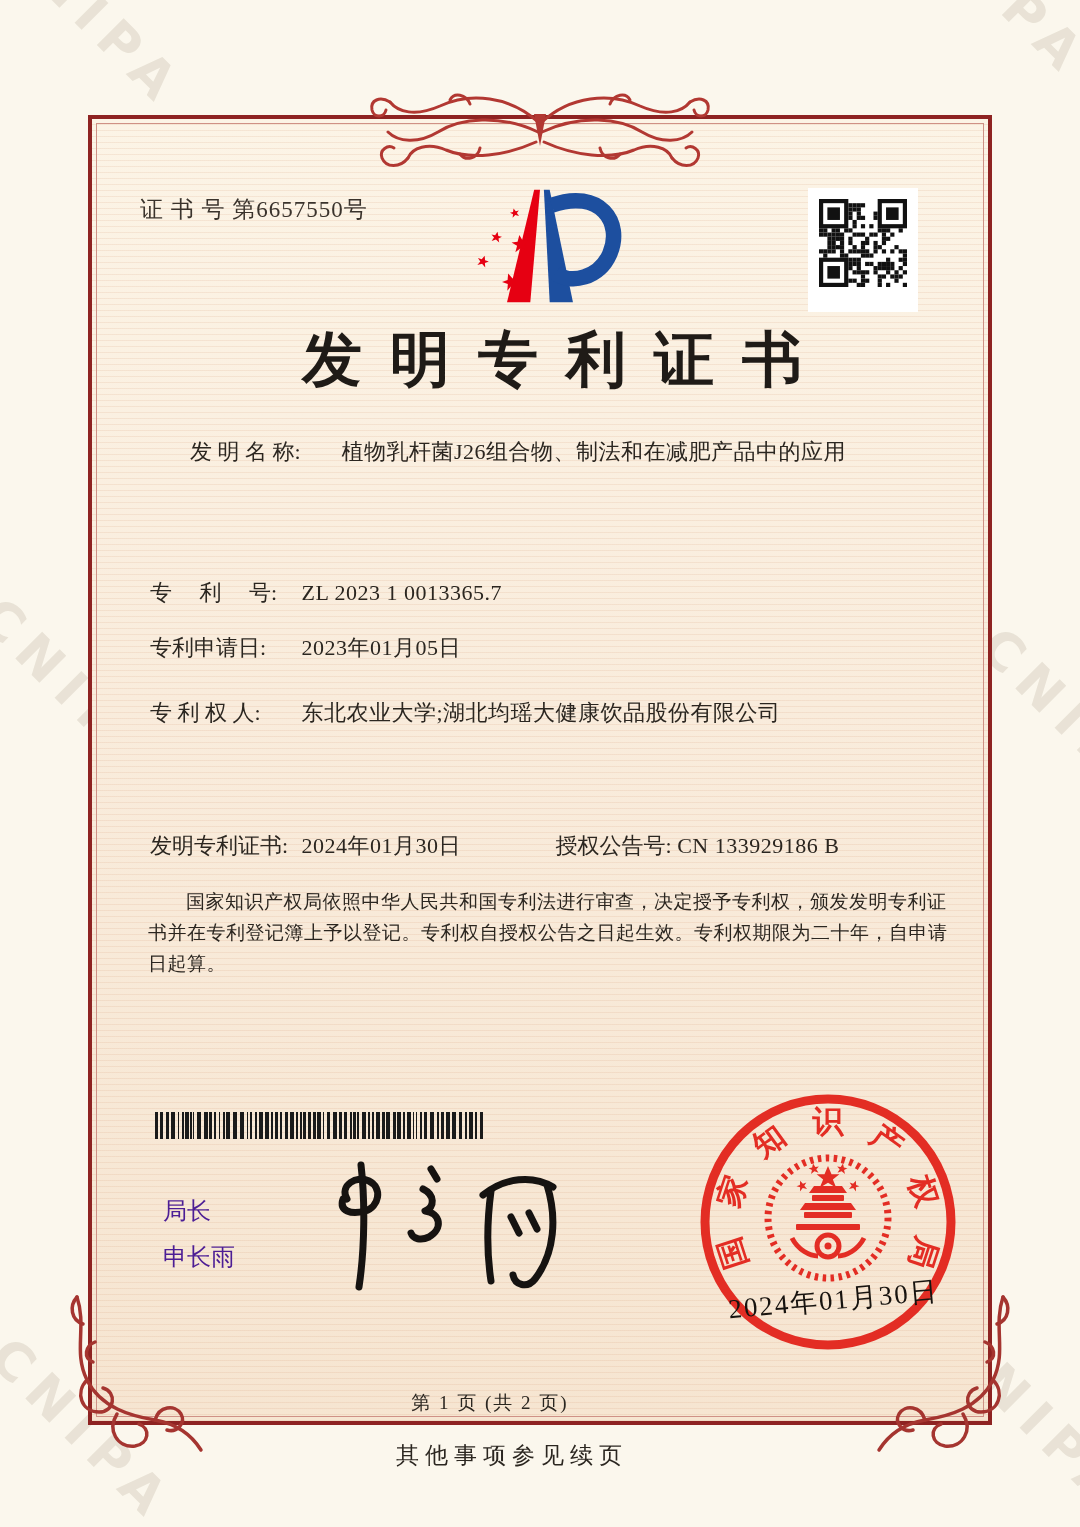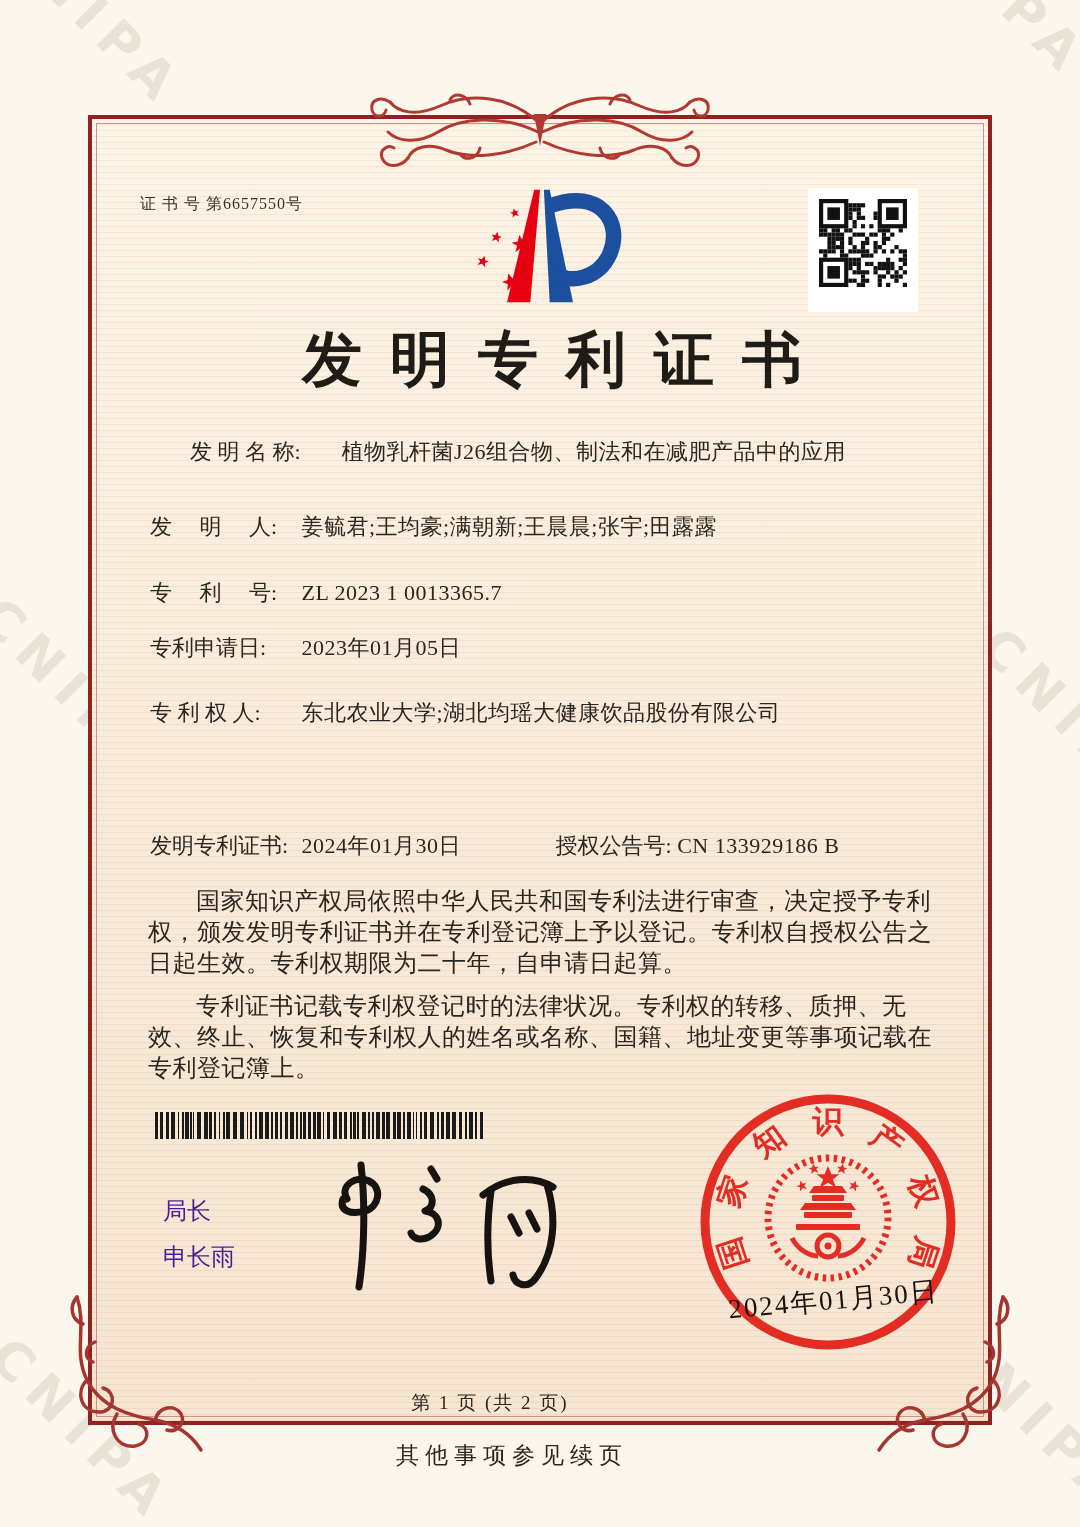--- a/index.html
+++ b/index.html
@@ -18,36 +18,36 @@
            repeating-linear-gradient(0deg, rgba(210,146,108,0.15) 0px, rgba(210,146,108,0.15) 1px, rgba(0,0,0,0) 1px, rgba(0,0,0,0) 6px),
            linear-gradient(180deg,#fcf4e6 0%,#f9ecdc 45%,#f6e5d1 100%);}
   .frame-inner{position:absolute;left:4px;top:4px;right:4px;bottom:4px;
          border:1.5px solid #cf9186;pointer-events:none;}
 
   .ornament{position:absolute;pointer-events:none;}
   .orn-top{left:320px;top:84px;width:440px;height:96px;}
   .orn-bl{left:55px;top:1292px;width:150px;height:178px;}
   .orn-br{left:875px;top:1292px;width:150px;height:178px;transform:scaleX(-1);}
 
-  .cert-no{position:absolute;left:140px;top:194px;font-size:16px;color:#3a332c;letter-spacing:1px;}
+  .cert-no{position:absolute;left:140px;top:194px;font-size:23px;color:#3a332c;letter-spacing:1px;}
 
   .logo{position:absolute;left:452px;top:184px;width:176px;height:126px;}
 
   .qr-patch{position:absolute;left:808px;top:188px;width:110px;height:124px;background:#ffffff;}
   .qr{position:absolute;left:11px;top:11px;width:88px;height:88px;}
 
   .title{position:absolute;left:12px;top:320px;width:100%;text-align:center;
          font-size:60px;font-weight:bold;color:#1f1b17;letter-spacing:28px;text-indent:28px;}
 
   .field-row{position:absolute;left:150px;width:800px;font-size:22px;color:#2b2620;white-space:nowrap;}
   .flabel{display:inline-block;min-width:146px;}
   .fvalue{letter-spacing:0.5px;}
   .row-grant .grp-left{display:inline-block;min-width:400px;}
 
-  .paras{position:absolute;left:148px;top:886px;width:806px;font-size:24px;
+  .paras{position:absolute;left:148px;top:886px;width:806px;font-size:19px;
          color:#2b2620;line-height:31px;}
   .paras p{margin:0 0 12px 0;text-indent:2em;letter-spacing:0.5px;}
 
   .barcode{position:absolute;left:155px;top:1112px;width:328px;height:27px;}
 
   .director{position:absolute;left:163px;top:1195px;font-family:"Liberation Sans","DejaVu Sans",sans-serif;
             font-size:24px;color:#4c1d95;font-weight:500;}
   .director div{margin-bottom:14px;}
   .signature{position:absolute;left:295px;top:1155px;width:300px;height:140px;}
 
@@ -293,24 +293,20 @@
         <rect x="8" y="64" width="12" height="12" fill="#111111"></rect>
       </svg>
   </div>
 
   <div class="title">发明专利证书</div>
 
   <div class="field-row" style="top:437px;margin-left:40px;">
     <span class="flabel">发 明 名 称:</span>
     <span class="fvalue">植物乳杆菌J26组合物、制法和在减肥产品中的应用</span>
   </div>
-  <div class="field-row" style="top:512px;">
-    <span class="flabel">发　 明　 人:</span>
-    <span class="fvalue">姜毓君;王均豪;满朝新;王晨晨;张宇;田露露</span>
-  </div>
   <div class="field-row" style="top:578px;">
     <span class="flabel">专　 利　 号:</span>
     <span class="fvalue">ZL 2023 1 0013365.7</span>
   </div>
   <div class="field-row" style="top:633px;">
     <span class="flabel">专利申请日:</span>
     <span class="fvalue">2023年01月05日</span>
   </div>
   <div class="field-row" style="top:698px;">
     <span class="flabel">专 利 权 人:</span>
@@ -322,21 +318,20 @@
       <span class="fvalue">2024年01月30日</span>
     </span>
     <span>
       <span>授权公告号:</span>
       <span class="fvalue">CN 133929186 B</span>
     </span>
   </div>
 
   <div class="paras">
     <p>国家知识产权局依照中华人民共和国专利法进行审查，决定授予专利权，颁发发明专利证书并在专利登记簿上予以登记。专利权自授权公告之日起生效。专利权期限为二十年，自申请日起算。</p>
-    <p>专利证书记载专利权登记时的法律状况。专利权的转移、质押、无效、终止、恢复和专利权人的姓名或名称、国籍、地址变更等事项记载在专利登记簿上。</p>
   </div>
 
   <svg class="barcode" id="barcode-svg" viewBox="0 0 328 27" preserveAspectRatio="none">
       <rect x="0" y="0" width="3" height="27" fill="#1a1a1a"></rect>
       <rect x="5" y="0" width="3" height="27" fill="#1a1a1a"></rect>
       <rect x="11" y="0" width="3" height="27" fill="#1a1a1a"></rect>
       <rect x="16" y="0" width="4" height="27" fill="#1a1a1a"></rect>
       <rect x="23" y="0" width="1" height="27" fill="#1a1a1a"></rect>
       <rect x="27" y="0" width="2" height="27" fill="#1a1a1a"></rect>
       <rect x="30" y="0" width="4" height="27" fill="#1a1a1a"></rect>

